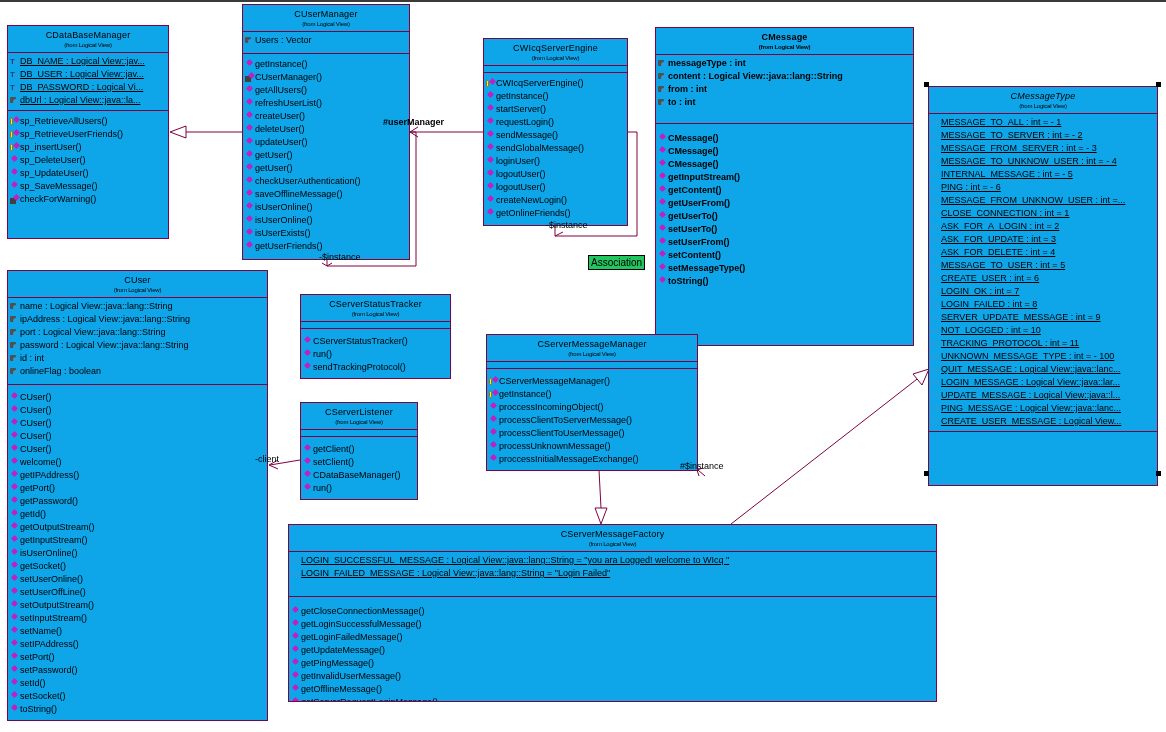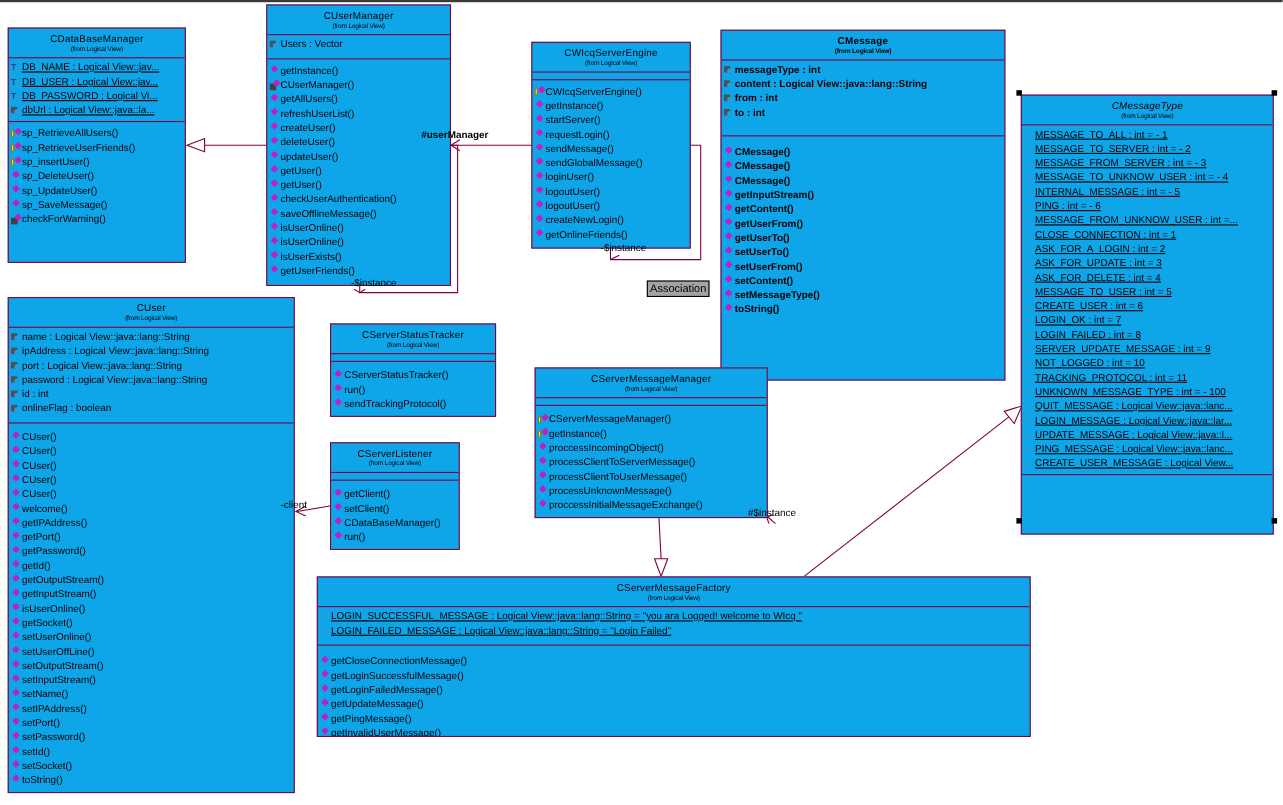--- a/index.html
+++ b/index.html
@@ -53,21 +53,21 @@
     content: ""; position: absolute; left: 1px; top: 2px; width: 7px; height: 5px; background: #20a0e0; border-radius: 50%; transform: rotate(-30deg);
   }
   .ico.attr-static::before {
     content: "T"; position: absolute; left: 0; top: -2px; font-size: 8px; font-weight: bold; color: #204080;
   }
   .ico.attr-static::after {
     content: ""; position: absolute; left: 3px; top: 3px; width: 6px; height: 5px; background: #20a0e0; border-radius: 50%;
   }
   .lbl { position: absolute; font-size: 9px; white-space: nowrap; color: #000; }
   .tag {
-    position: absolute; background: #a3a3a3; border: 1px solid #000; font-size: 10px;
+    position: absolute; background: #22c55e; border: 1px solid #000; font-size: 10px;
     padding: 1px 2px; white-space: nowrap;
   }
   .handle { position: absolute; width: 5px; height: 5px; background: #000; }
   svg.links { position: absolute; left: 0; top: 0; }
 </style>
 </head>
 <body>
 
 <div class="topbar"></div>
 
@@ -683,26 +683,26 @@
         <span class="ico op"></span>
         <span class="t">processUnknownMessage()</span>
       </div>
       <div class="row">
         <span class="ico op"></span>
         <span class="t">proccessInitialMessageExchange()</span>
       </div>
     </div>
 </div>
 
-<div class="cls" style="left:288px;top:524px;width:649px;height:146px;">
+<div class="cls" style="left:288px;top:524px;width:649px;height:178px;">
   <div class="hdr">
     <div class="name">CServerMessageFactory</div>
     <div class="from">(from Logical View)</div>
   </div>
-  <div class="attrs" style="padding-bottom:6px;">
+  <div class="attrs" style="padding-bottom:16px;">
       <div class="row u">
         <span class="ico attr-pub"></span>
         <span class="t">LOGIN_SUCCESSFUL_MESSAGE : Logical View::java::lang::String = "you ara Logged! welcome            to WIcq "</span>
       </div>
       <div class="row u">
         <span class="ico attr-pub"></span>
         <span class="t">LOGIN_FAILED_MESSAGE : Logical View::java::lang::String = "Login Failed"</span>
       </div>
     </div>
   <div class="ops" style="padding-top:8px;">

